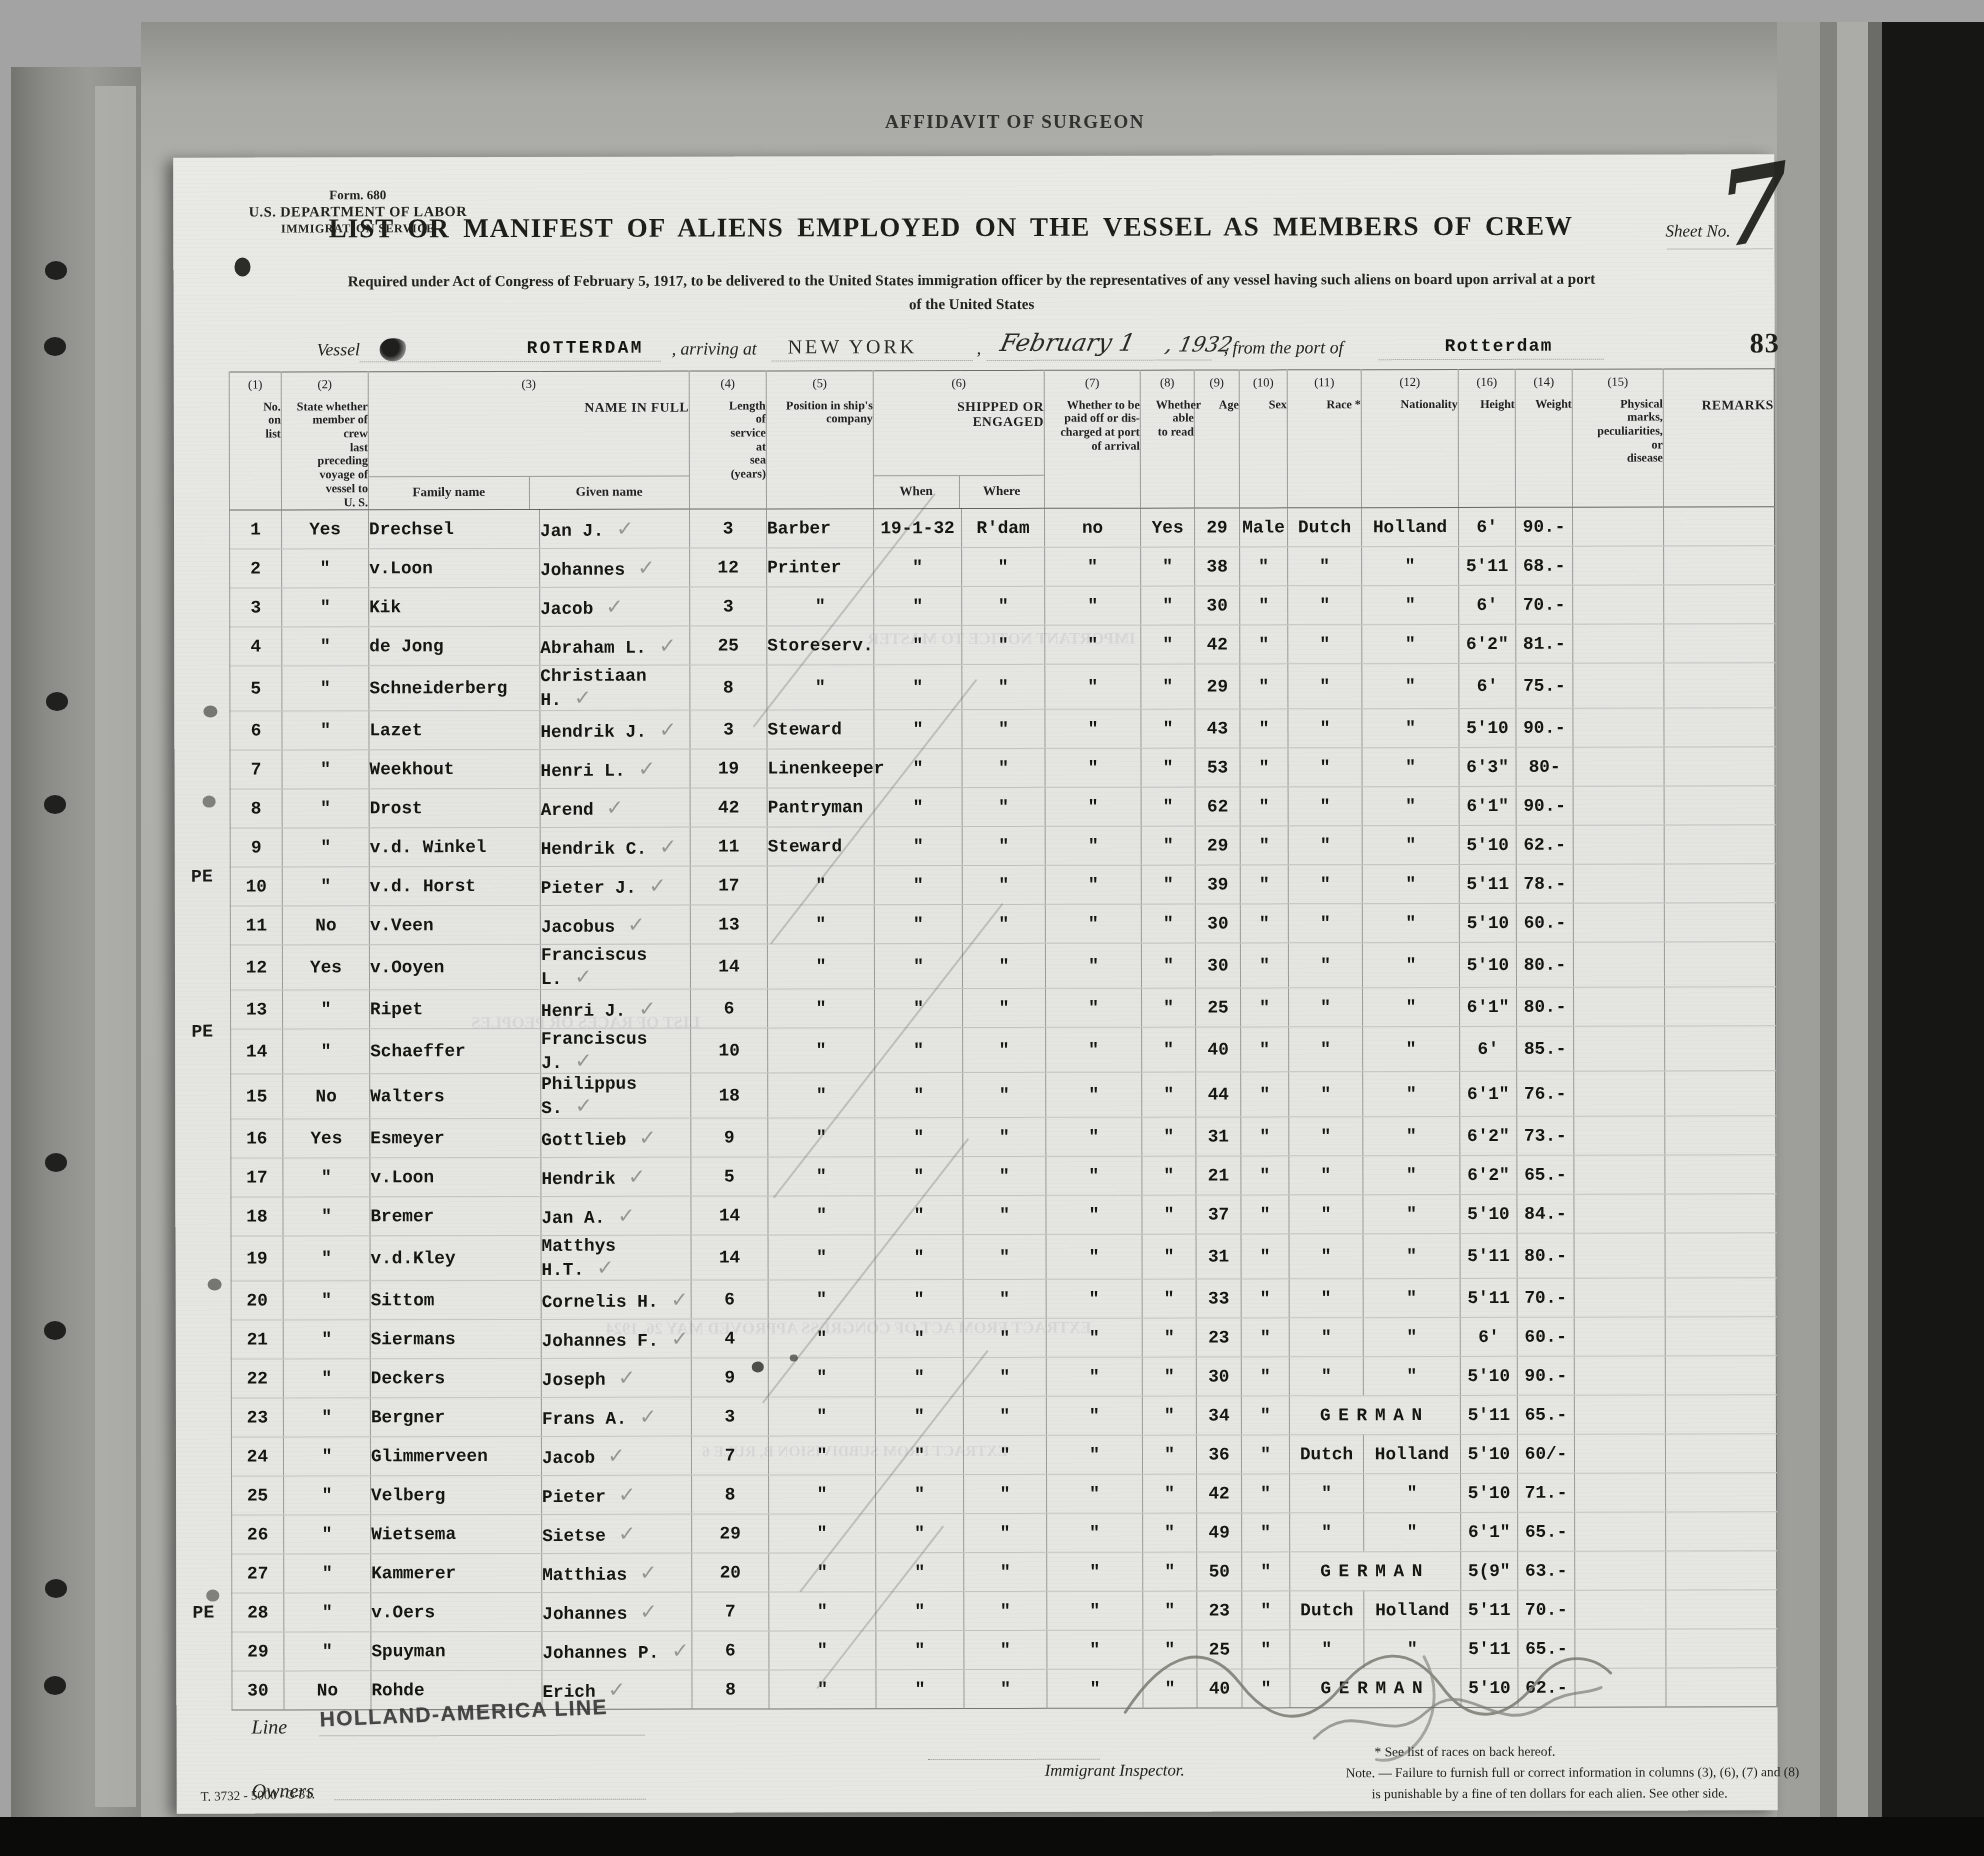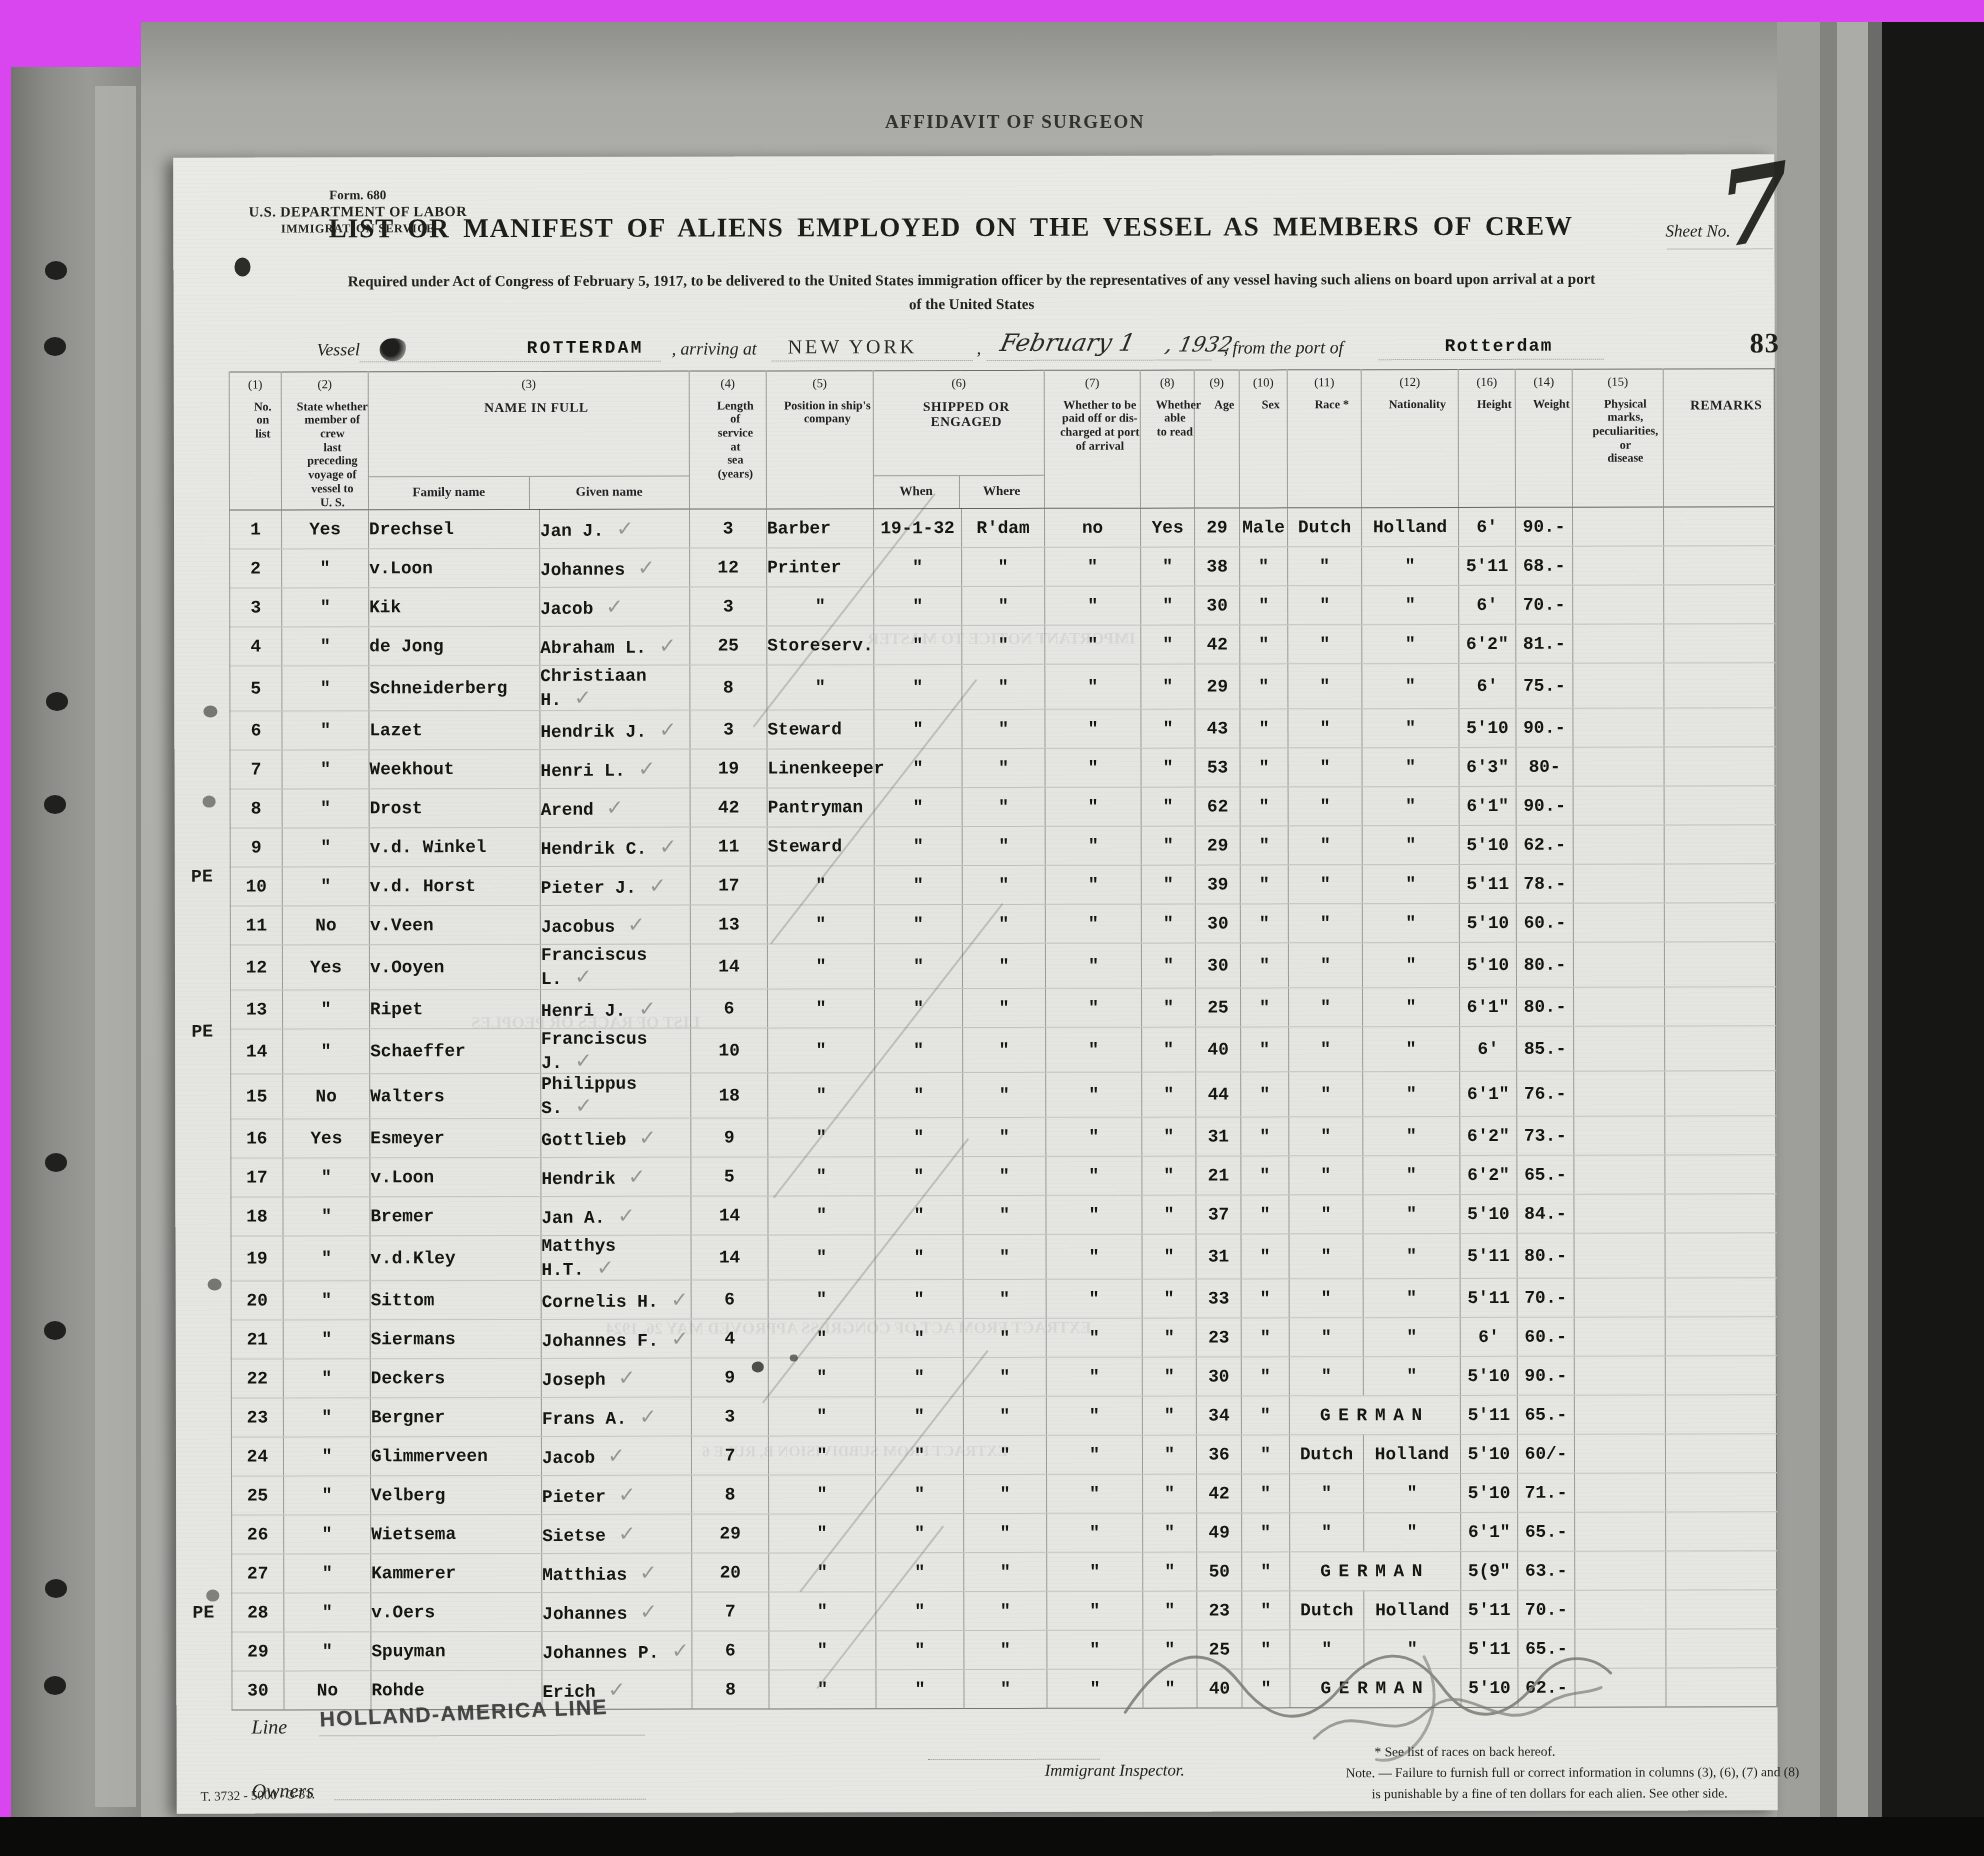--- a/index.html
+++ b/index.html
@@ -1,16 +1,16 @@
 <!DOCTYPE html>
 <html style="font-size:7.7px"><head>
 <meta charset="utf-8">
 <style>
   html,body{margin:0;padding:0;background:#0b0b0a;}
-  #canvas{position:relative;width:1985px;height:1856px;background:#d946ef;overflow:hidden;
+  #canvas{position:relative;width:1985px;height:1856px;background:#a3a3a3;overflow:hidden;
           font-family:"Liberation Serif",serif;color:#222;}
   
   #left-card{position:absolute;left:10.5px;top:67px;width:143px;height:1776px;
              background:linear-gradient(90deg,#74746f 0%,#8b8b88 25%,#9a9a97 55%,#83837f 100%);}
   #left-card .spine{position:absolute;left:84px;top:19px;width:41px;height:1721px;background:#b2b2ae;opacity:.8;}
   .hole{position:absolute;width:22px;height:19px;border-radius:50%;background:#141412;opacity:.9;}
   #back-stack{position:absolute;left:141px;top:22px;width:1753px;height:1799px;
               background:linear-gradient(180deg,#8f8f8b 0%,#a8a8a4 4%,#b0b0ac 10%,#ababa7 100%);}
   .edge-strip{position:absolute;top:22px;height:1799px;}
   #affidavit-title{position:absolute;left:885px;top:111px;font-family:"Liberation Serif",serif;
@@ -48,21 +48,21 @@
   .script{font-family:"DejaVu Serif",serif;font-style:italic;transform:skewX(-12deg);color:#2a2a26;}
   
   #crew-table{position:absolute;left:55px;top:214px;width:1545px;border-collapse:collapse;table-layout:fixed;
               border:1px solid rgba(70,70,66,.75);}
   #crew-table th,#crew-table td{border-left:0.5px solid rgba(95,95,90,.55);padding:0;overflow:visible;}
   #crew-table thead th{border-bottom:1.9px double rgba(70,70,66,.8);vertical-align:top;}
   #crew-table tbody td{border-bottom:0.5px solid rgba(125,125,120,.32);vertical-align:middle;}
   #crew-table tbody tr{height:39px;}
   #crew-table tbody tr:last-child td{border-bottom:1.9px double rgba(70,70,66,.7);}
   .hnum{display:block;text-align:center;font-size:12.4px;padding-top:4.8px;height:23px;font-weight:normal;}
-  .hlabel{display:block;text-align:center;font-size:12px;font-weight:bold;line-height:1.14;white-space:pre-line;margin-left:15px;}
+  .hlabel{display:block;text-align:right;font-size:12px;font-weight:bold;line-height:1.14;white-space:pre-line;margin-left:15px;}
   .hbig{font-size:13.4px;letter-spacing:0.5px;}
   .subrow{display:flex;position:absolute;bottom:0;left:0;right:0;height:32px;border-top:0.5px solid rgba(95,95,90,.55);}
   .subrow div{flex:1;text-align:center;font-size:13px;font-weight:bold;padding-top:6.7px;}
   .subrow div+div{border-left:0.5px solid rgba(95,95,90,.55);}
   th.group{position:relative;}
   td.c{text-align:center;}
   td.l{padding-left:13.4px;text-align:left;}
   #crew-table tbody td{font-family:"Liberation Mono","DejaVu Sans Mono",monospace;font-weight:bold;
                        font-size:17.7px;color:#151512;}
   td.ditto{text-align:center !important;padding-left:0 !important;}

